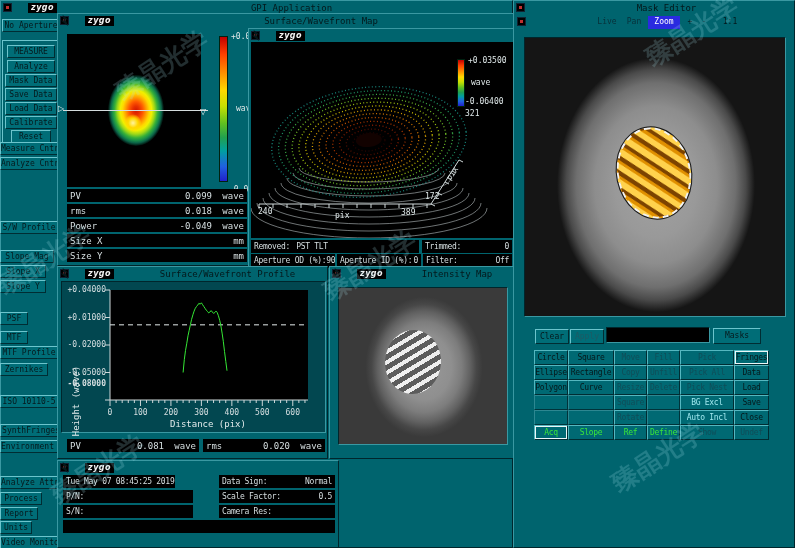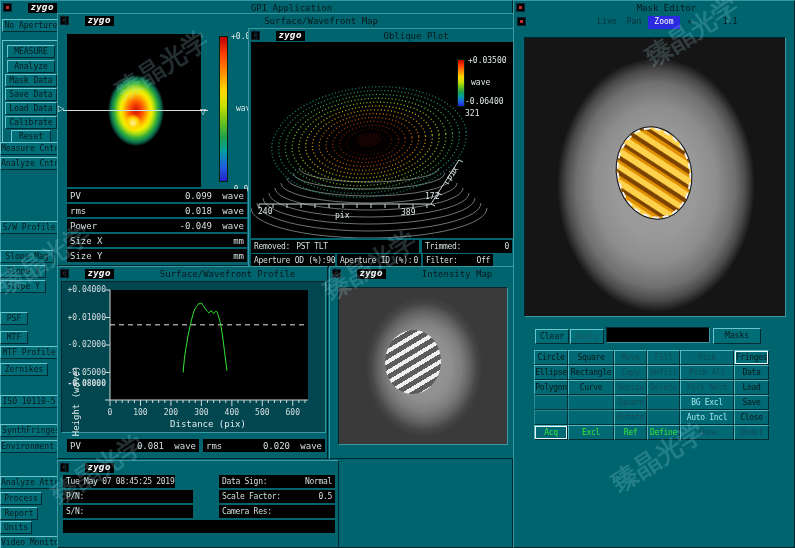--- a/index.html
+++ b/index.html
@@ -148,21 +148,20 @@
       <span>Size Y</span>
       <span class="val"></span>
       <span class="unit">mm</span>
     </div>
   </div>
 
   <div class="win" style="left:248px;top:28px;width:266px;height:240px">
     <div class="tbar">
       <span class="menuicon"></span>
       <span class="logo">zygo</span>
-      <span class="title">Oblique Plot</span>
       <svg class="bolt" viewBox="0 0 10 12">
           <path d="M3 0 L9 5 L6 5 L9 12 L1 6 L4 6 Z" fill="#06191c"></path>
         </svg>
     </div>
     <div class="mapblack" style="left:2px;top:13px;width:262px;height:196px">
       <svg style="left:0;top:0" width="262" height="196">
           <path d="M 0 166 A 118 30 0 0 0 236 166" fill="none" stroke="#b9c2c4" stroke-width="0.7" opacity="0.85"></path>
           <path d="M 6 161 A 112 28 0 0 0 230 161" fill="none" stroke="#b9c2c4" stroke-width="0.7" opacity="0.85"></path>
           <path d="M 12 156 A 106 26 0 0 0 224 156" fill="none" stroke="#b9c2c4" stroke-width="0.7" opacity="0.85"></path>
           <path d="M 18 151 A 100 24 0 0 0 218 151" fill="none" stroke="#b9c2c4" stroke-width="0.7" opacity="0.85"></path>
@@ -228,21 +227,21 @@
       <span class="val">0</span>
     </div>
     <div class="blackbar sm" style="left:2px;top:225px;width:84px">
       <span>Aperture OD (%):</span>
       <span class="val">90</span>
     </div>
     <div class="blackbar sm" style="left:88px;top:225px;width:84px">
       <span>Aperture ID (%):</span>
       <span class="val">0</span>
     </div>
-    <div class="blackbar sm" style="left:174px;top:225px;width:70px">
+    <div class="blackbar sm" style="left:174px;top:225px;width:89px">
       <span>Filter:</span>
       <span class="val">Off</span>
     </div>
   </div>
 
   <div class="win" style="left:57px;top:266px;width:271px;height:193px">
     <div class="tbar">
       <span class="menuicon"></span>
       <span class="logo">zygo</span>
       <span class="title">Surface/Wavefront Profile</span>
@@ -415,21 +414,21 @@
         <div class="mcell empty"></div>
         <div class="mcell cyan">BG Excl</div>
         <div class="mcell">Save</div>
         <div class="mcell empty"></div>
         <div class="mcell empty"></div>
         <div class="mcell dim">Rotate</div>
         <div class="mcell empty"></div>
         <div class="mcell cyan">Auto Incl</div>
         <div class="mcell">Close</div>
         <div class="mcell green sel">Acq</div>
-        <div class="mcell green">Excl</div>
+        <div class="mcell green">Slope</div>
         <div class="mcell green">Ref</div>
         <div class="mcell green">Define</div>
         <div class="mcell dim">Show</div>
         <div class="mcell dim">Undef</div>
       </div>
   </div>
 
   <span class="watermark" style="left:110px;top:48px">臻晶光学</span>
   <span class="watermark" style="left:-8px;top:242px">臻晶光学</span>
   <span class="watermark" style="left:318px;top:248px">臻晶光学</span>

